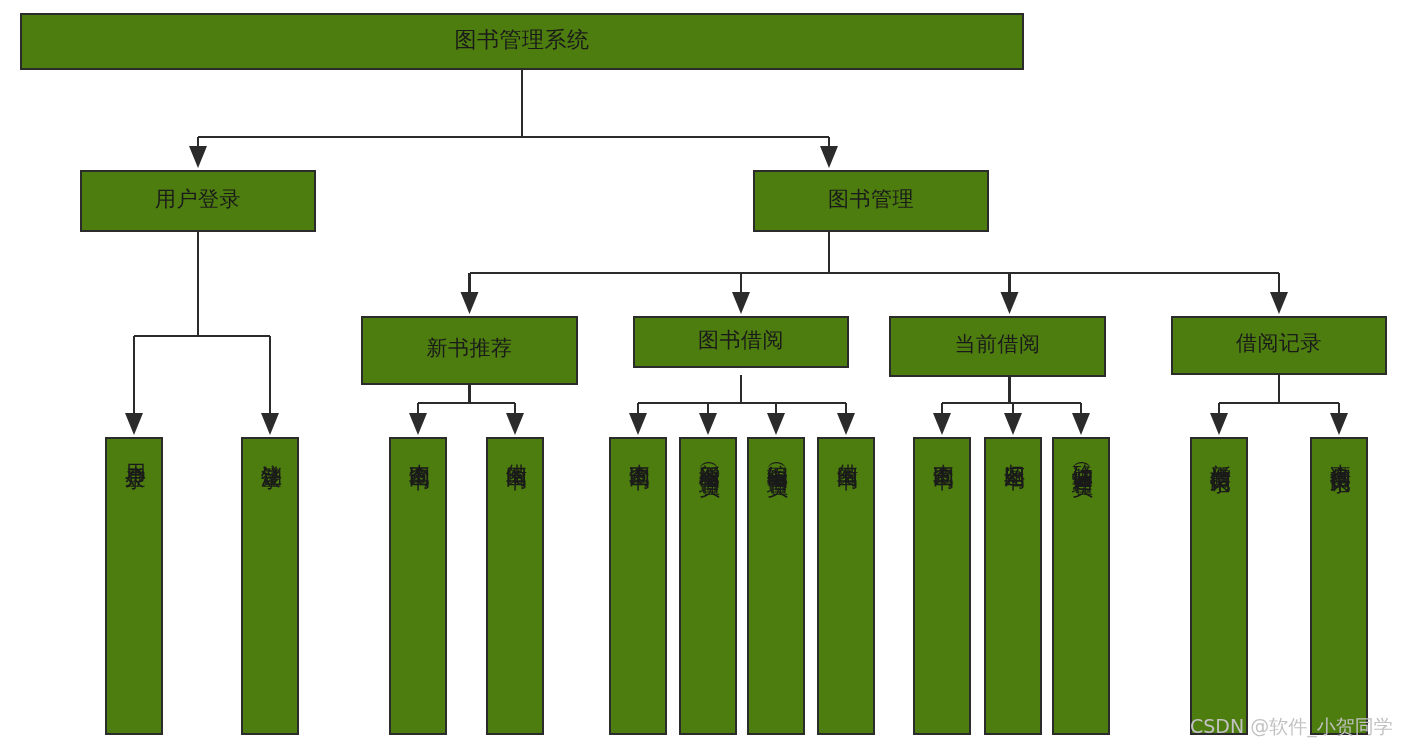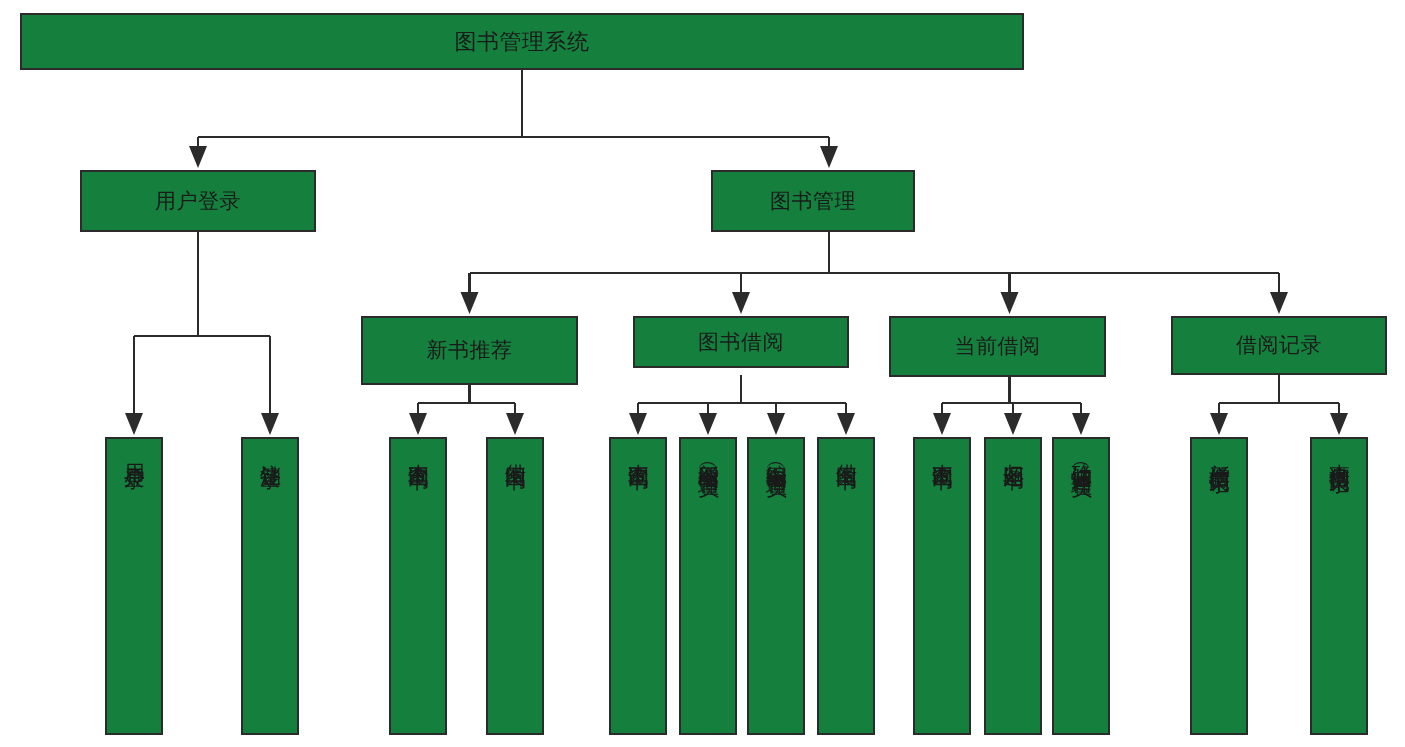--- a/index.html
+++ b/index.html
@@ -21,25 +21,26 @@
     left: 0;
     top: 0;
     width: 1405px;
     height: 747px;
     pointer-events: none;
   }
   .node {
     position: absolute;
     box-sizing: border-box;
     border: 2px solid #2b2b2b;
-    background: #15803d;
+    background: #4d7c0f;
     display: flex;
     align-items: center;
     justify-content: center;
     color: #1a1a1a;
+    font-family: Liberation Mono, monospace;
   }
   .node .label {
     display: block;
     text-align: center;
     line-height: 1.18;
     letter-spacing: 0.5px;
   }
   
   .node.horiz .label {
     writing-mode: horizontal-tb;
@@ -126,21 +127,21 @@
       <line x1="1339" y1="403" x2="1339" y2="415" stroke="#2b2b2b" stroke-width="2.5" shape-rendering="crispEdges"></line>
       <polygon points="1330,413 1348,413 1339,435" fill="#2b2b2b"></polygon>
     </svg>
   <div id="nodes">
       <div class="node horiz root" style="left: 20px; top: 13px; width: 1004px; height: 57px;">
         <span class="label">图书管理系统</span>
       </div>
       <div class="node horiz" style="left: 80px; top: 170px; width: 236px; height: 62px;">
         <span class="label">用户登录</span>
       </div>
-      <div class="node horiz" style="left: 711px; top: 170px; width: 204px; height: 62px;">
+      <div class="node horiz" style="left: 753px; top: 170px; width: 236px; height: 62px;">
         <span class="label">图书管理</span>
       </div>
       <div class="node horiz" style="left: 361px; top: 316px; width: 217px; height: 69px;">
         <span class="label">新书推荐</span>
       </div>
       <div class="node horiz" style="left: 633px; top: 316px; width: 216px; height: 52px;">
         <span class="label">图书借阅</span>
       </div>
       <div class="node horiz" style="left: 889px; top: 316px; width: 217px; height: 61px;">
         <span class="label">当前借阅</span>
@@ -181,13 +182,14 @@
       <div class="node vert" style="left: 1052px; top: 437px; width: 58px; height: 298px;">
         <span class="label">确认归还（管理员）</span>
       </div>
       <div class="node vert" style="left: 1190px; top: 437px; width: 58px; height: 298px;">
         <span class="label">新增借阅记录</span>
       </div>
       <div class="node vert" style="left: 1310px; top: 437px; width: 58px; height: 298px;">
         <span class="label">查询借阅记录</span>
       </div>
     </div>
+  <div class="watermark" style="left: 1190px; top: 714px;">CSDN @软件_小贺同学</div>
 </div>
 
 </body></html>

